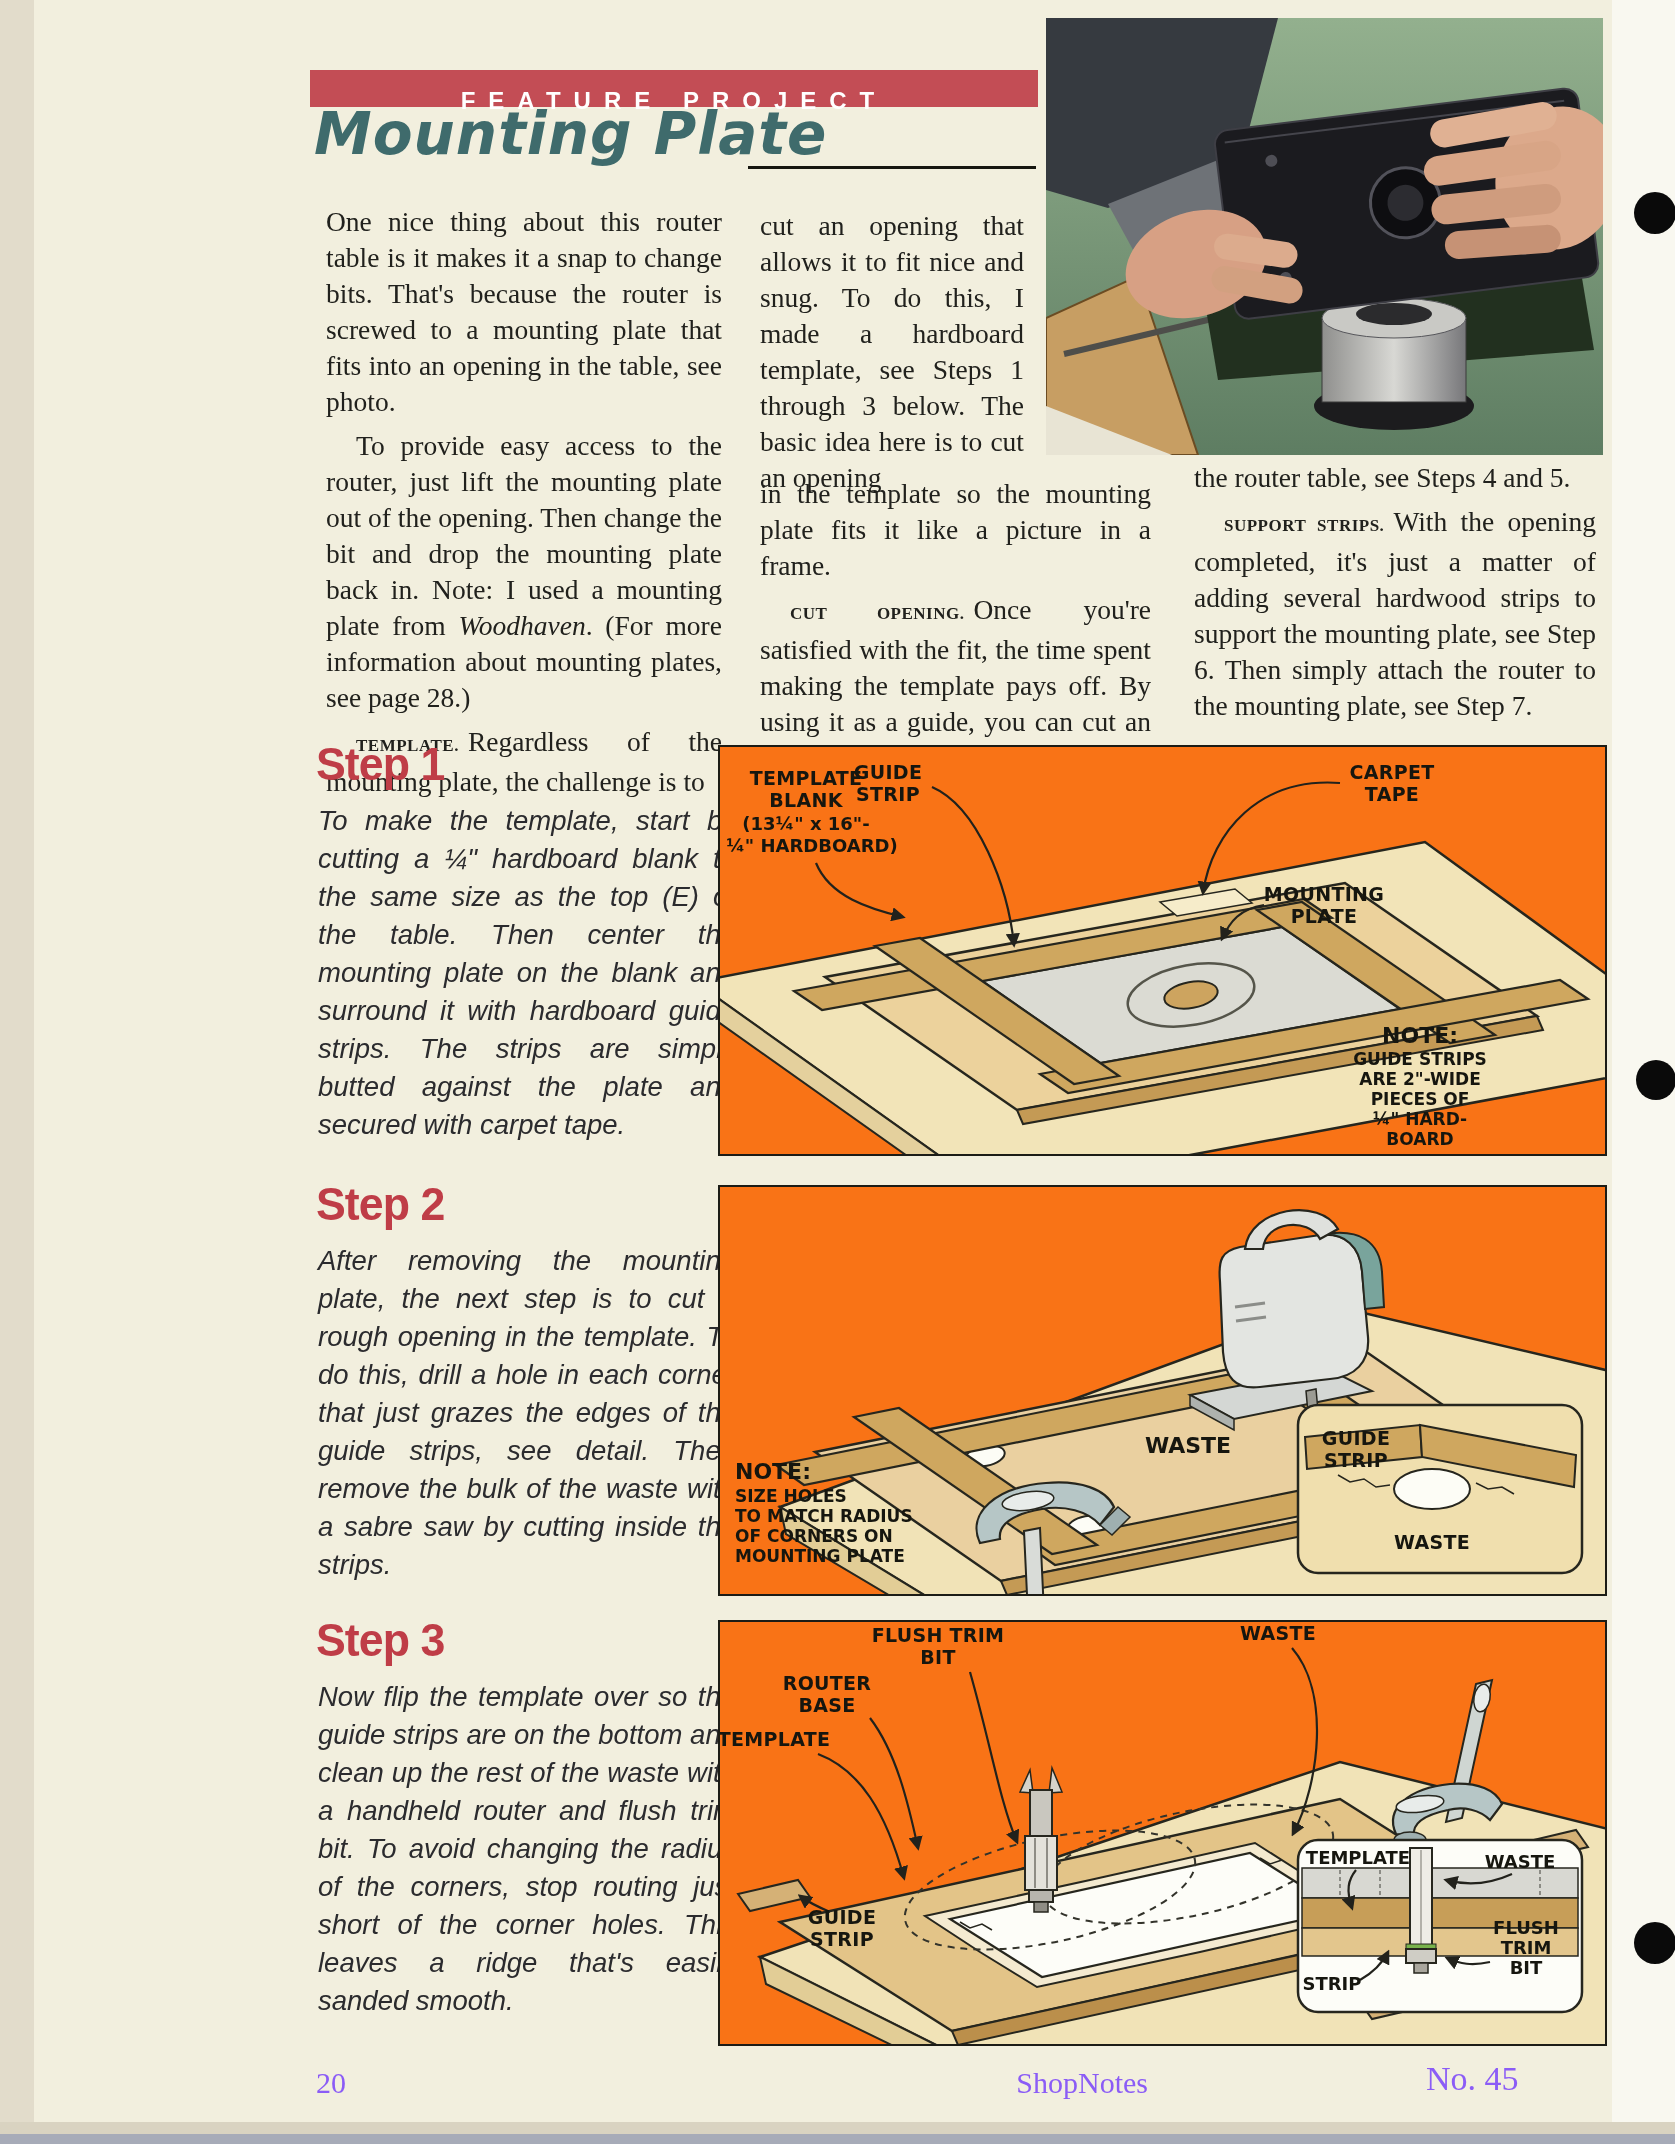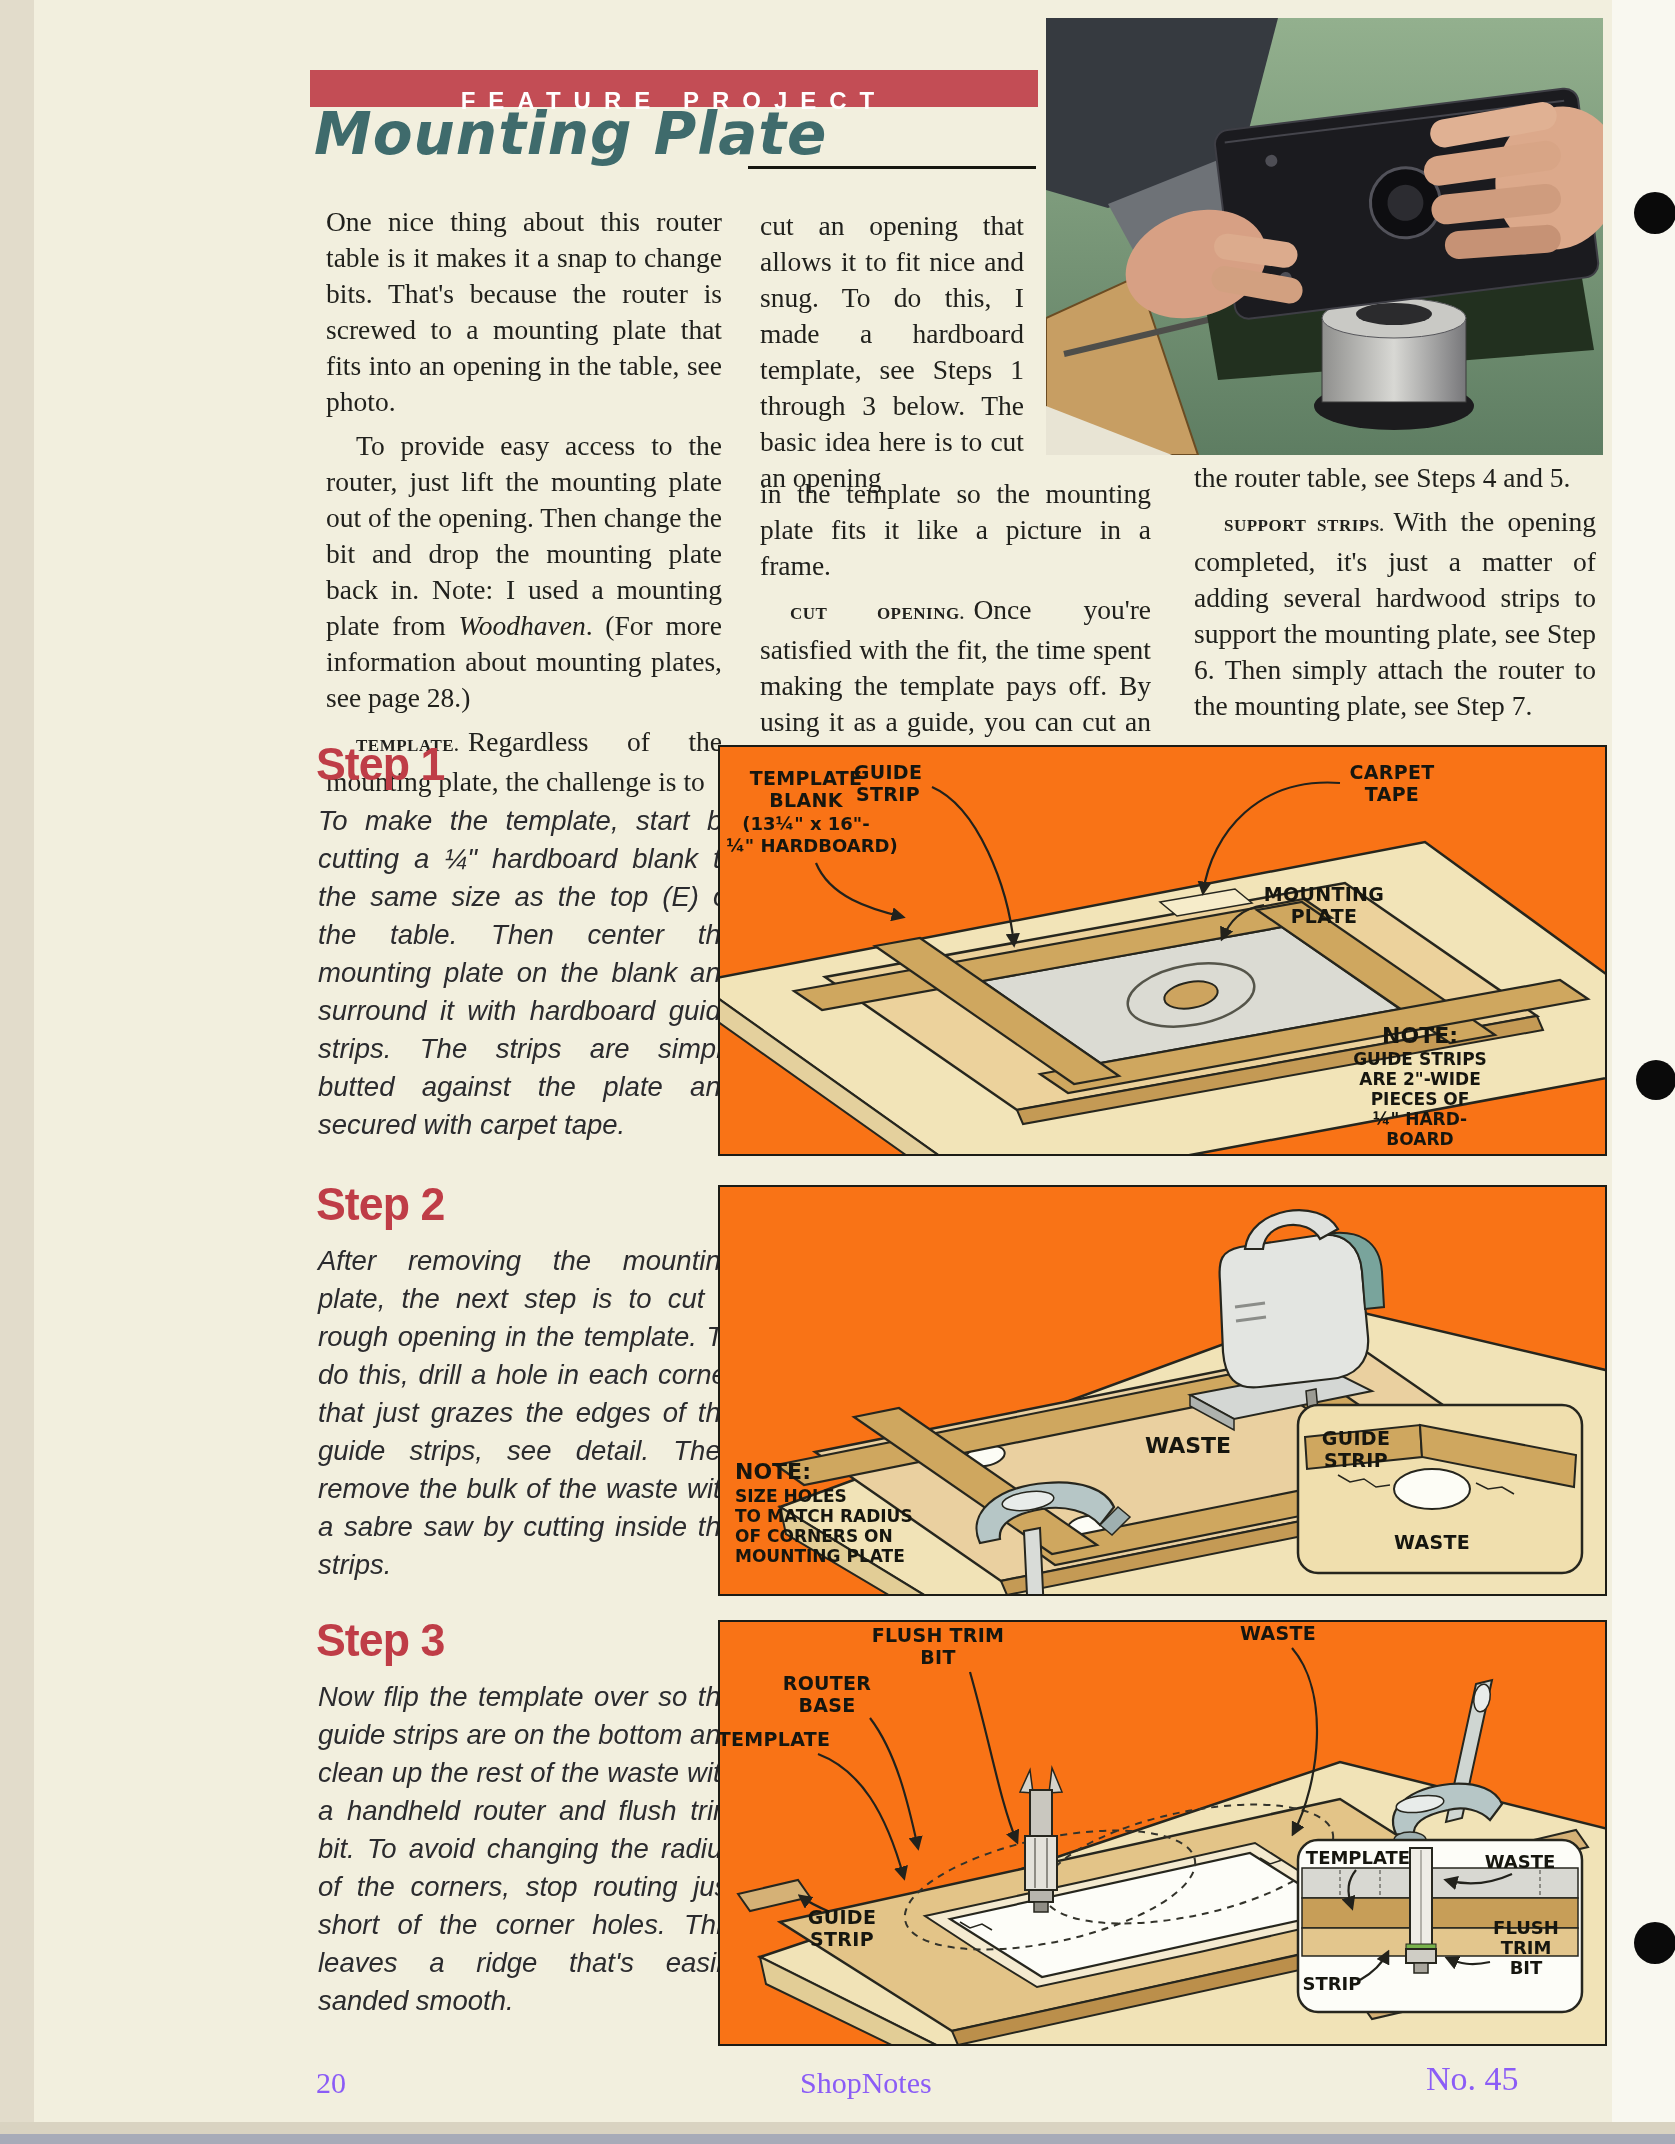--- a/index.html
+++ b/index.html
@@ -327,16 +327,16 @@
         <text class="dsmall" x="800" y="246" text-anchor="middle">WASTE</text>
         <text class="dsmall" x="612" y="368" text-anchor="middle">STRIP</text>
         <text class="dsmall" x="806" y="312" text-anchor="middle">FLUSH</text>
         <text class="dsmall" x="806" y="332" text-anchor="middle">TRIM</text>
         <text class="dsmall" x="806" y="352" text-anchor="middle">BIT</text>
       </g>
     </svg>
   </div>
 
   <div class="footer" style="left:316px;top:2066px;">20</div>
-  <div class="footer" style="left:800px;top:2066px;width:320px;text-align:left;">ShopNotes</div>
+  <div class="footer" style="left:828px;top:2066px;width:320px;text-align:right;">ShopNotes</div>
   <div class="footer" style="left:1426px;top:2060px;width:172px;font-size:34px;">No. 45</div>
 
 </div>
 
 </body></html>

